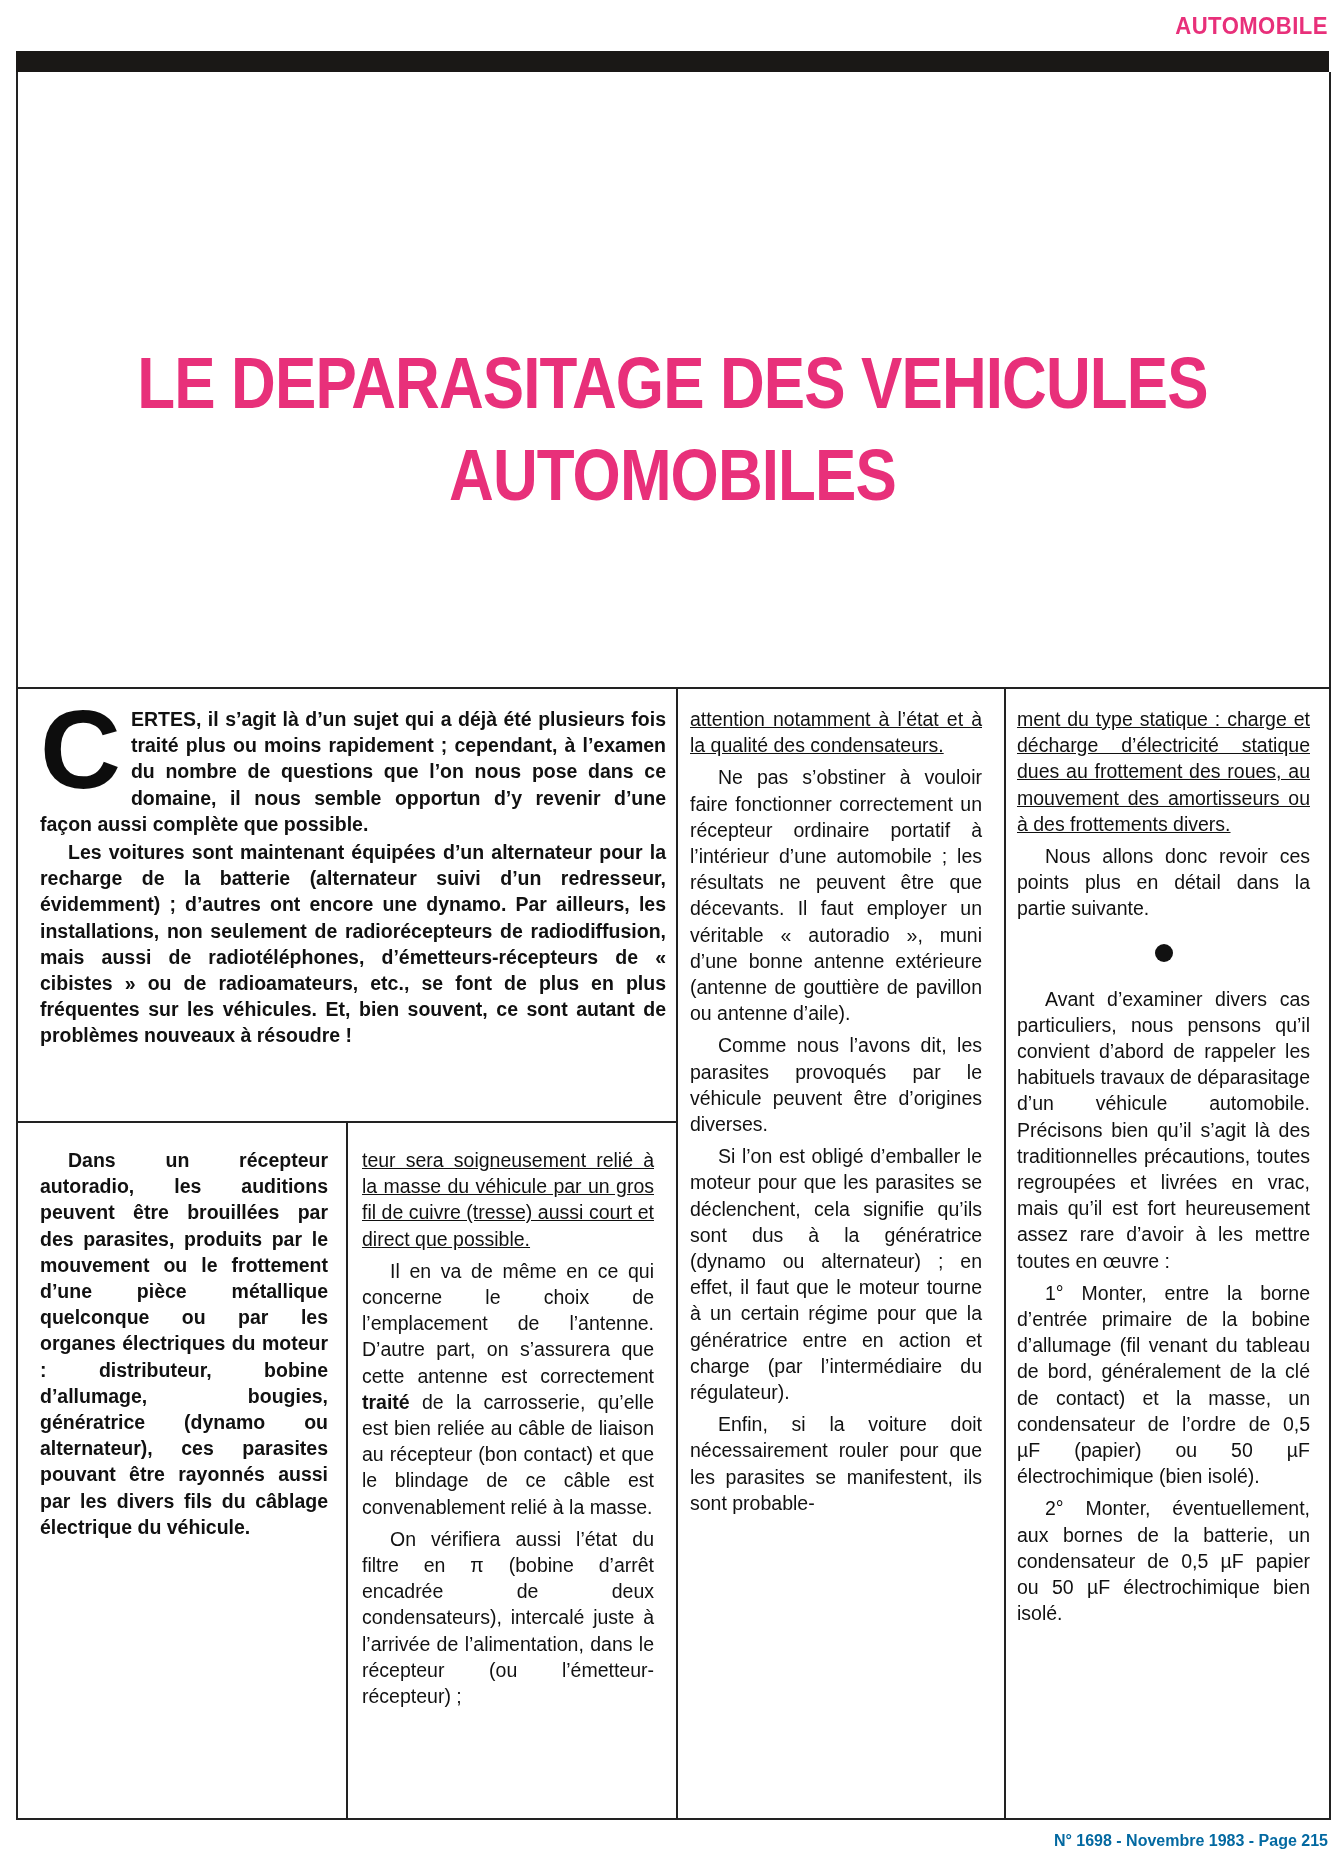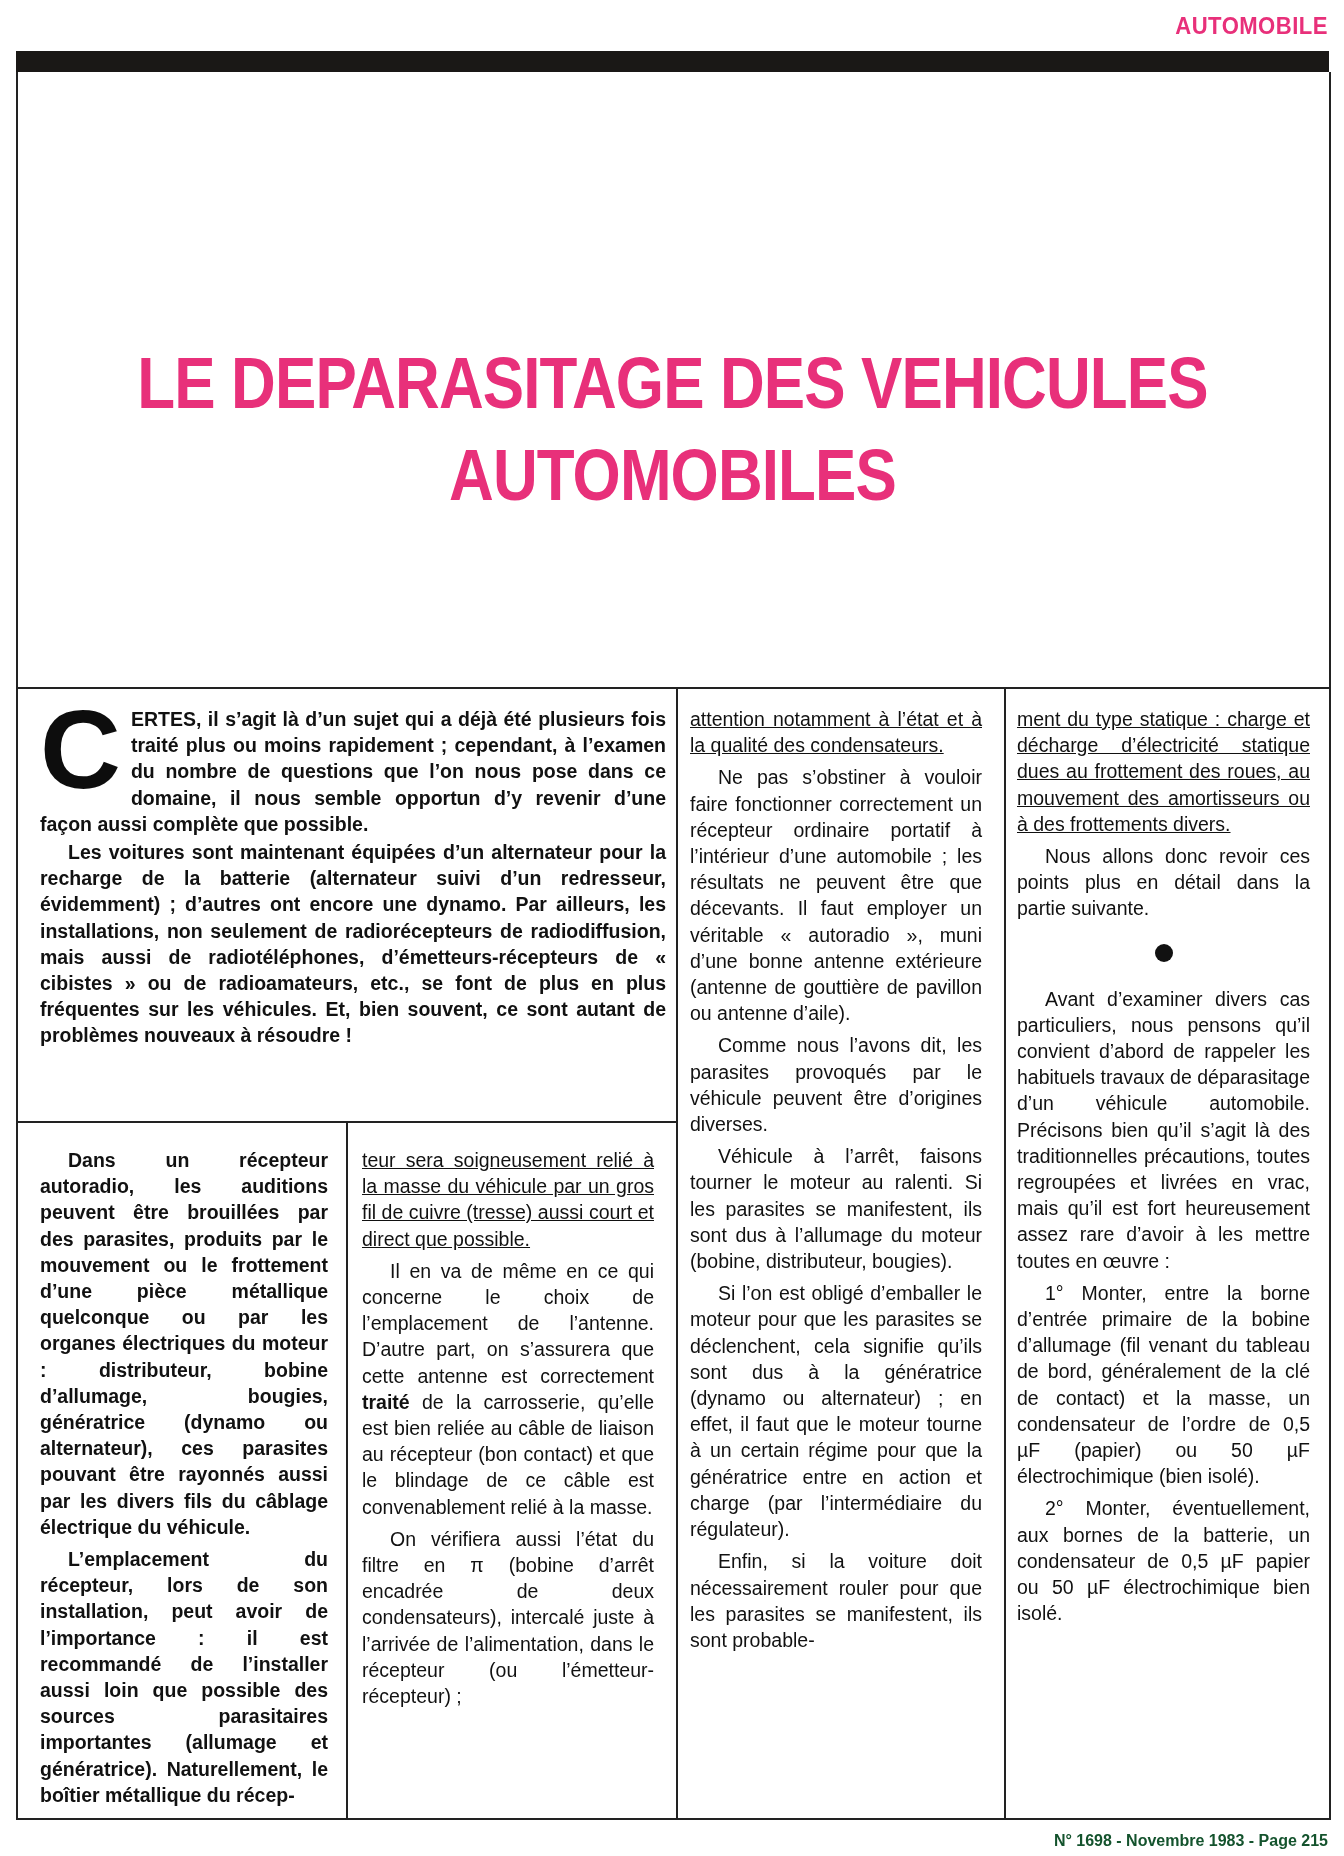--- a/index.html
+++ b/index.html
@@ -19,21 +19,21 @@
     .col { position: absolute; font-size: 19.5px; line-height: 26.2px; text-align: justify; }
     .col p { margin: 0 0 6px 0; text-indent: 28px; }
     .col p.noindent { text-indent: 0; text-decoration: underline; }
     .intro { position: absolute; left: 40px; top: 706px; width: 626px; font-weight: bold;
            font-size: 19.5px; line-height: 26.2px; text-align: justify; }
     .intro p { margin: 0 0 2px 0; }
     .intro p.second { text-indent: 28px; }
     .dropcap { float: left; font-family: "Liberation Sans", sans-serif; font-weight: 900;
            font-size: 112px; line-height: 80px; margin: 4px 10px 0 0; height: 78px; color: #0d0d0d; }
     .bullet { display: block; margin: 22px auto 24px auto; width: 18px; height: 18px; border-radius: 50%; background: #111; }
-    .footer { position: absolute; right: 16px; top: 1832px; font-weight: bold; font-size: 16px; color: #14532d; }
+    .footer { position: absolute; right: 16px; top: 1832px; font-weight: bold; font-size: 16px; color: #0369a1; }
     b { font-weight: bold; }
   </style>
 </head>
 <body>
 
 <div class="section-label">AUTOMOBILE</div>
 <div class="top-bar"></div>
 <div class="frame"></div>
 
 <div class="title-area">
@@ -55,34 +55,32 @@
 
 <div class="intro">
   <p>
     <span class="dropcap">C</span><span>ERTES, il s’agit là d’un sujet qui a déjà été plusieurs fois traité plus ou moins rapidement ; cependant, à l’examen du nombre de questions que l’on nous pose dans ce domaine, il nous semble opportun d’y revenir d’une façon aussi complète que possible.</span>
   </p>
   <p class="second">Les voitures sont maintenant équipées d’un alternateur pour la recharge de la batterie (alternateur suivi d’un redresseur, évidemment) ; d’autres ont encore une dynamo. Par ailleurs, les installations, non seulement de radiorécepteurs de radiodiffusion, mais aussi de radiotéléphones, d’émetteurs-récepteurs de « cibistes » ou de radioamateurs, etc., se font de plus en plus fréquentes sur les véhicules. Et, bien souvent, ce sont autant de problèmes nouveaux à résoudre !</p>
 </div>
 
 <div class="col" style="left:40px; top:1147px; width:288px;font-weight:bold;">
   <p>Dans un récepteur autoradio, les auditions peuvent être brouillées par des parasites, produits par le mouvement ou le frottement d’une pièce métallique quelconque ou par les organes électriques du moteur : distributeur, bobine d’allumage, bougies, génératrice (dynamo ou alternateur), ces parasites pouvant être rayonnés aussi par les divers fils du câblage électrique du véhicule.</p>
-  <p>L’emplacement du récepteur, lors de son installation, peut avoir de l’importance : il est recommandé de l’installer aussi loin que possible des sources parasitaires importantes (allumage et génératrice). Naturellement, le boîtier métallique du récep-</p>
 </div>
 
 <div class="col" style="left:362px; top:1147px; width:292px;">
   <p class="noindent">teur sera soigneusement relié à la masse du véhicule par un gros fil de cuivre (tresse) aussi court et direct que possible.</p>
   <p><span>Il en va de même en ce qui concerne le choix de l’emplacement de l’antenne. D’autre part, on s’assurera que cette antenne est correctement</span> <b>traité</b> <span>de la carrosserie, qu’elle est bien reliée au câble de liaison au récepteur (bon contact) et que le blindage de ce câble est convenablement relié à la masse.</span></p>
   <p>On vérifiera aussi l’état du filtre en π (bobine d’arrêt encadrée de deux condensateurs), intercalé juste à l’arrivée de l’alimentation, dans le récepteur (ou l’émetteur-récepteur) ;</p>
 </div>
 
 <div class="col" style="left:690px; top:706px; width:292px;">
   <p class="noindent">attention notamment à l’état et à la qualité des condensateurs.</p>
   <p>Ne pas s’obstiner à vouloir faire fonctionner correctement un récepteur ordinaire portatif à l’intérieur d’une automobile ; les résultats ne peuvent être que décevants. Il faut employer un véritable « autoradio », muni d’une bonne antenne extérieure (antenne de gouttière de pavillon ou antenne d’aile).</p>
   <p>Comme nous l’avons dit, les parasites provoqués par le véhicule peuvent être d’origines diverses.</p>
-  <p>Véhicule à l’arrêt, faisons tourner le moteur au ralenti. Si les parasites se manifestent, ils sont dus à l’allumage du moteur (bobine, distributeur, bougies).</p>
   <p>Si l’on est obligé d’emballer le moteur pour que les parasites se déclenchent, cela signifie qu’ils sont dus à la génératrice (dynamo ou alternateur) ; en effet, il faut que le moteur tourne à un certain régime pour que la génératrice entre en action et charge (par l’intermédiaire du régulateur).</p>
   <p>Enfin, si la voiture doit nécessairement rouler pour que les parasites se manifestent, ils sont probable-</p>
 </div>
 
 <div class="col" style="left:1017px; top:706px; width:293px;">
   <p class="noindent">ment du type statique : charge et décharge d’électricité statique dues au frottement des roues, au mouvement des amortisseurs ou à des frottements divers.</p>
   <p>Nous allons donc revoir ces points plus en détail dans la partie suivante.</p>
   <span class="bullet"></span>
   <p>Avant d’examiner divers cas particuliers, nous pensons qu’il convient d’abord de rappeler les habituels travaux de déparasitage d’un véhicule automobile. Précisons bien qu’il s’agit là des traditionnelles précautions, toutes regroupées et livrées en vrac, mais qu’il est fort heureusement assez rare d’avoir à les mettre toutes en œuvre :</p>
   <p>1° Monter, entre la borne d’entrée primaire de la bobine d’allumage (fil venant du tableau de bord, généralement de la clé de contact) et la masse, un condensateur de l’ordre de 0,5 µF (papier) ou 50 µF électrochimique (bien isolé).</p>

